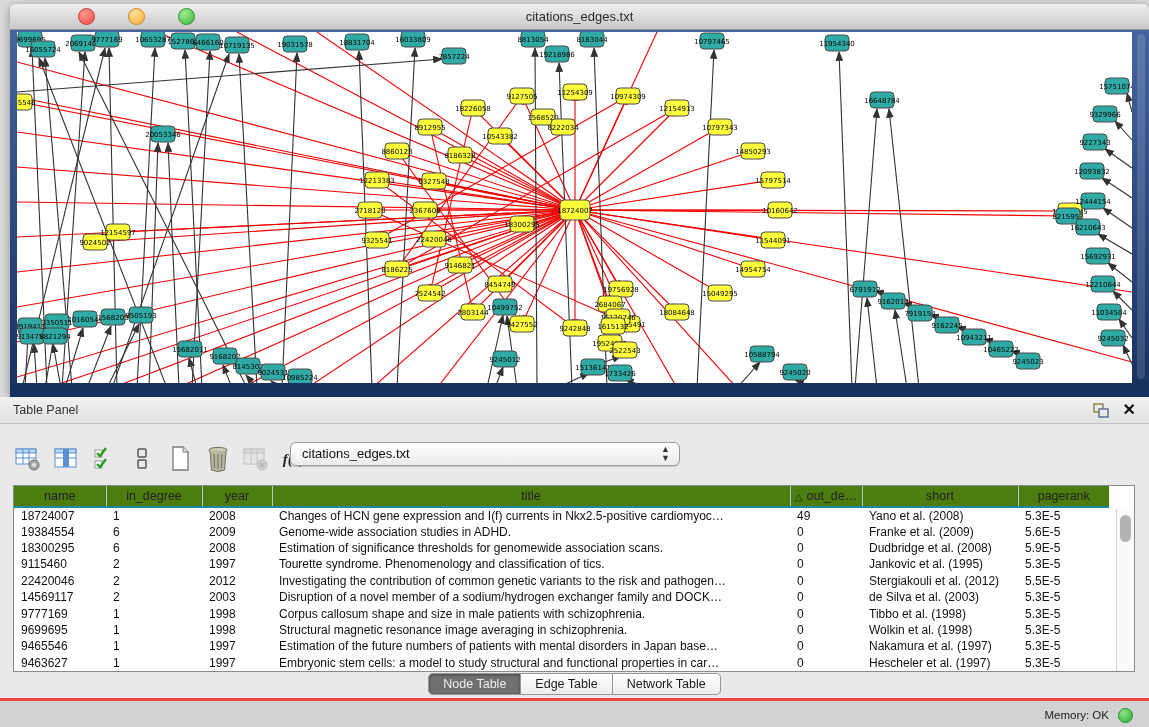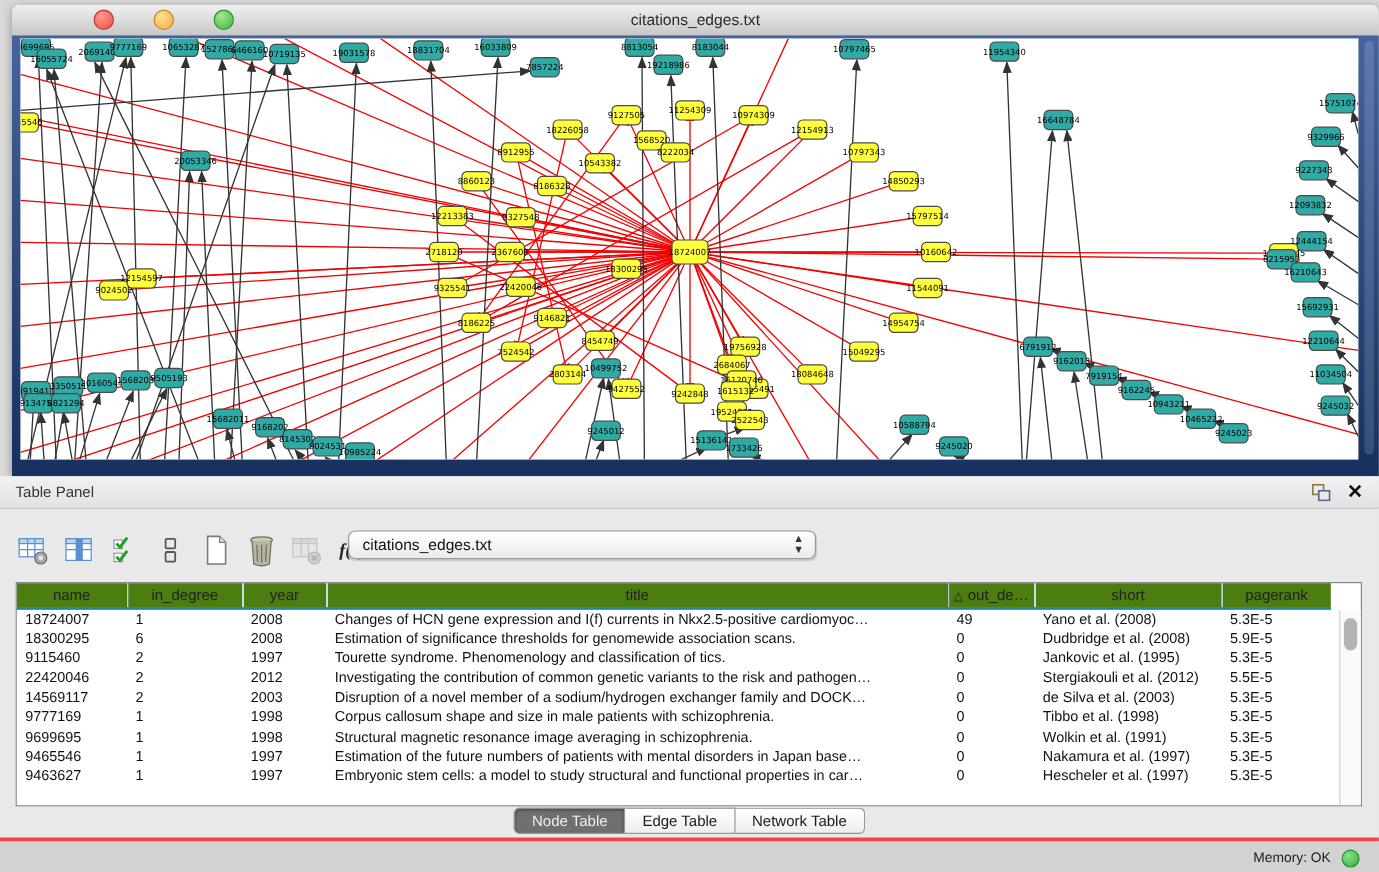--- a/index.html
+++ b/index.html
@@ -548,20 +548,29 @@
           <tr>
             <td style="width: 92px;">18724007</td>
             <td style="width: 96px;">1</td>
             <td style="width: 70px;">2008</td>
             <td style="width: 518px;">Changes of HCN gene expression and I(f) currents in Nkx2.5-positive cardiomyoc…</td>
             <td style="width: 72px;">49</td>
             <td style="width: 156px;">Yano et al. (2008)</td>
             <td style="width: 91px;">5.3E-5</td>
           </tr>
           <tr>
+            <td style="width: 92px;">19384554</td>
+            <td style="width: 96px;">6</td>
+            <td style="width: 70px;">2009</td>
+            <td style="width: 518px;">Genome-wide association studies in ADHD.</td>
+            <td style="width: 72px;">0</td>
+            <td style="width: 156px;">Franke et al. (2009)</td>
+            <td style="width: 91px;">5.6E-5</td>
+          </tr>
+          <tr>
             <td style="width: 92px;">18300295</td>
             <td style="width: 96px;">6</td>
             <td style="width: 70px;">2008</td>
             <td style="width: 518px;">Estimation of significance thresholds for genomewide association scans.</td>
             <td style="width: 72px;">0</td>
             <td style="width: 156px;">Dudbridge et al. (2008)</td>
             <td style="width: 91px;">5.9E-5</td>
           </tr>
           <tr>
             <td style="width: 92px;">9115460</td>
@@ -598,21 +607,21 @@
             <td style="width: 72px;">0</td>
             <td style="width: 156px;">Tibbo et al. (1998)</td>
             <td style="width: 91px;">5.3E-5</td>
           </tr>
           <tr>
             <td style="width: 92px;">9699695</td>
             <td style="width: 96px;">1</td>
             <td style="width: 70px;">1998</td>
             <td style="width: 518px;">Structural magnetic resonance image averaging in schizophrenia.</td>
             <td style="width: 72px;">0</td>
-            <td style="width: 156px;">Wolkin et al. (1991)</td>
+            <td style="width: 156px;">Wolkin et al. (1998)</td>
             <td style="width: 91px;">5.3E-5</td>
           </tr>
           <tr>
             <td style="width: 92px;">9465546</td>
             <td style="width: 96px;">1</td>
             <td style="width: 70px;">1997</td>
             <td style="width: 518px;">Estimation of the future numbers of patients with mental disorders in Japan base…</td>
             <td style="width: 72px;">0</td>
             <td style="width: 156px;">Nakamura et al. (1997)</td>
             <td style="width: 91px;">5.3E-5</td>

